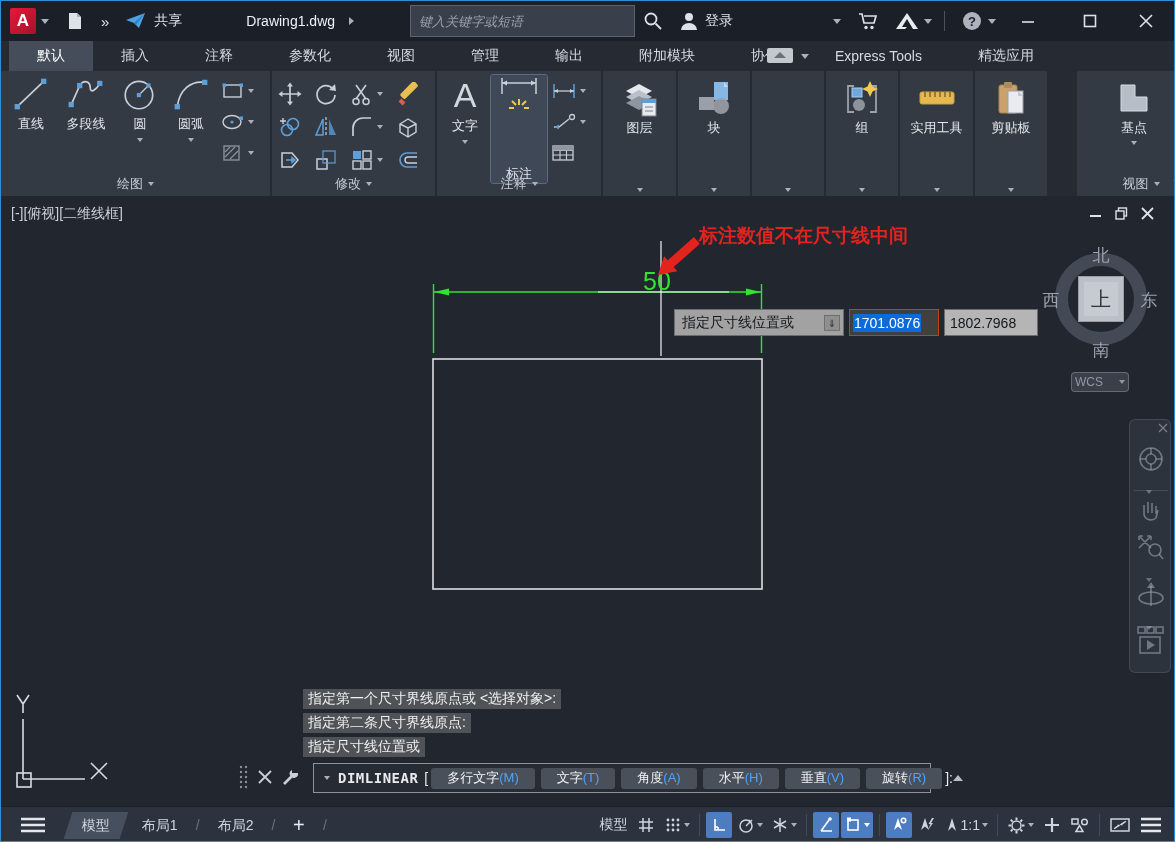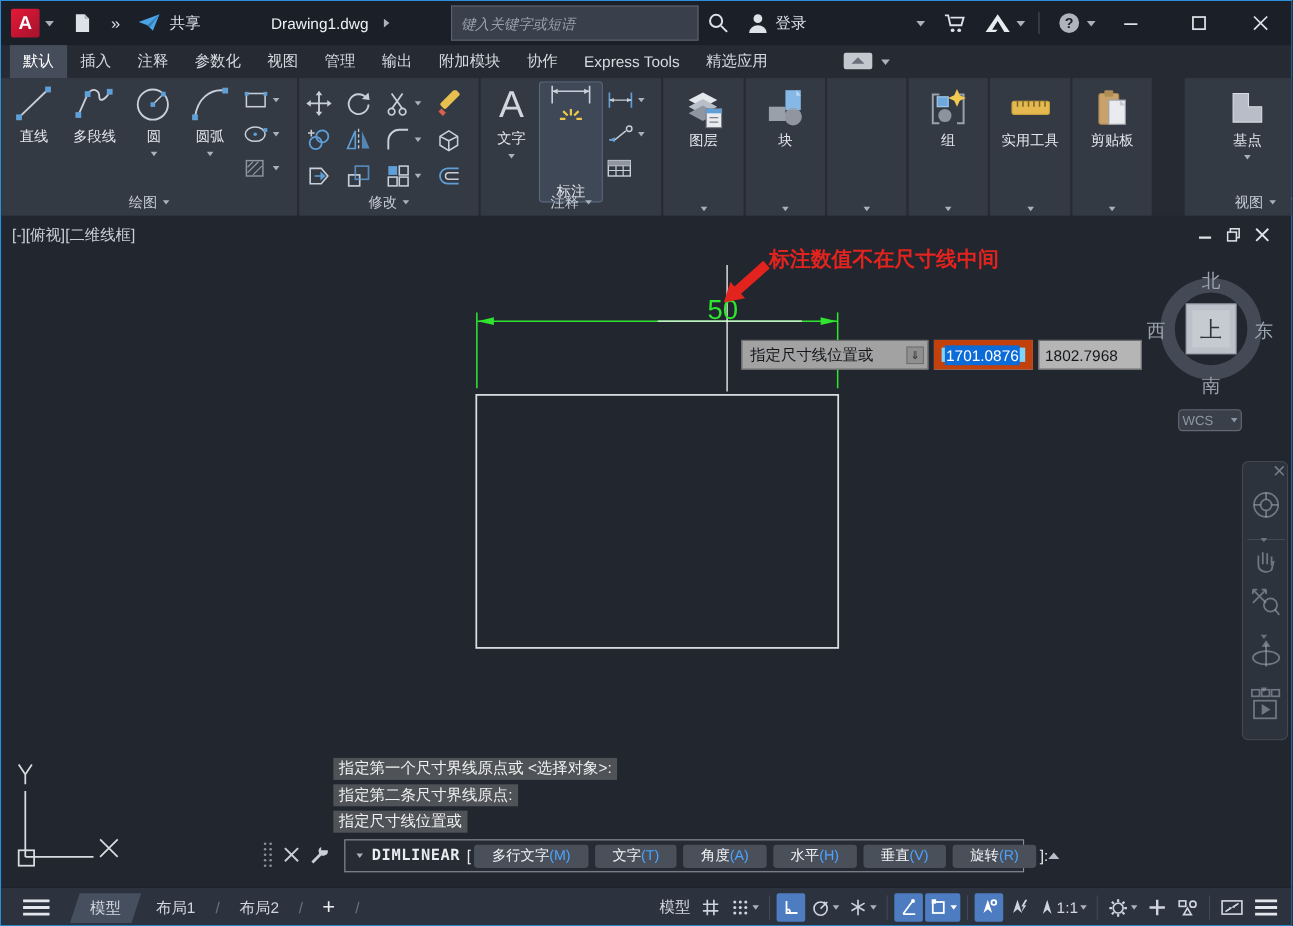--- a/index.html
+++ b/index.html
@@ -18,21 +18,21 @@
       border-top:5px solid #aab1bc;display:inline-block;}
   .dd.sm{border-left-width:3px;border-right-width:3px;border-top-width:4px;}
   .tb-ic{margin-left:16px;display:flex;align-items:center;}
   .searchbox{margin-left:56px;width:225px;height:24px;background:#3a404b;border:1px solid #5b6270;
              color:#e8eaee;font-size:13px;padding:15px 8px;font-style:italic;}
   .searchbox::placeholder{color:#99a0ac;font-style:italic;}
   .winbtn{width:44px;height:40px;display:flex;align-items:center;justify-content:center;}
   
   .ribtabs{position:absolute;left:0;top:40px;width:100%;height:30px;background:#252a33;
            display:flex;align-items:stretch;color:#d6dae1;font-size:14px;}
-  .rtab{padding:0 12px;display:flex;align-items:center;cursor:default;}
+  .rtab{padding:0 28px;display:flex;align-items:center;cursor:default;}
   .rtab.active{background:#454d5a;color:#fff;}
   .ribtoggle{position:absolute;left:766px;top:7px;width:26px;height:15px;background:#c3c8cf;
              border-radius:2px;display:flex;align-items:center;justify-content:center;}
   
   .ribpanels{position:absolute;left:0;top:70px;width:100%;height:125px;background:#262b33;}
   .panel{position:absolute;top:0;height:125px;background:#343a44;}
   .plabel{position:absolute;bottom:3px;left:0;width:100%;text-align:center;font-size:13px;
           color:#c6ccd5;display:flex;align-items:center;justify-content:center;gap:5px;}
   .bigbtn{position:absolute;top:4px;display:flex;flex-direction:column;align-items:center;
           color:#e3e6ec;font-size:13px;}
@@ -45,22 +45,22 @@
   .vp-label{position:absolute;left:10px;top:204px;color:#ccd1d8;font-size:14px;}
   .rednote{position:absolute;left:698px;top:222px;color:#e2231e;font-size:19px;font-weight:bold;}
   .hist{position:absolute;left:302px;color:#f0f0f0;font-size:14px;background:rgba(118,118,118,.55);
         padding:1px 5px;white-space:nowrap;}
   .tooltip{position:absolute;left:673px;top:308px;width:170px;height:27px;background:#a2a2a2;
            border:1px solid #6d6d6d;color:#14171c;font-size:14px;display:flex;align-items:center;
            padding-left:7px;}
   .ttbtn{position:absolute;right:3px;top:5px;width:16px;height:16px;background:#8f8f8f;
          border:1px solid #707070;display:flex;align-items:center;justify-content:center;
          font-size:10px;color:#2a2a2a;}
-  .dynx{position:absolute;left:848px;top:308px;width:90px;height:27px;background:#7dd3fc;
-        border:7px solid #c2410c;font-size:14px;display:flex;align-items:center;padding-left:3px;}
+  .dynx{position:absolute;left:848px;top:308px;width:90px;height:27px;background:#404040;
+        border:1px solid #c2410c;font-size:14px;display:flex;align-items:center;padding-left:3px;}
   .dynx .sel{background:#0b6bd8;color:#fff;padding:1px 1px;}
   .dyny{position:absolute;left:943px;top:308px;width:94px;height:27px;background:#b5b5b5;
         border:1px solid #6d6d6d;color:#14171c;font-size:14px;display:flex;align-items:center;
         padding-left:5px;}
   
   .vc-ring{position:absolute;left:1054px;top:252px;width:92px;height:92px;border-radius:50%;
            border:13px solid rgba(125,133,146,.38);}
   .vc-top{position:absolute;left:1077px;top:275px;width:46px;height:46px;background:#c6cad1;
           border:1px solid #9aa0ab;box-shadow:inset 0 0 0 5px #bcc0c8;color:#30343c;font-size:20px;
           display:flex;align-items:center;justify-content:center;}

